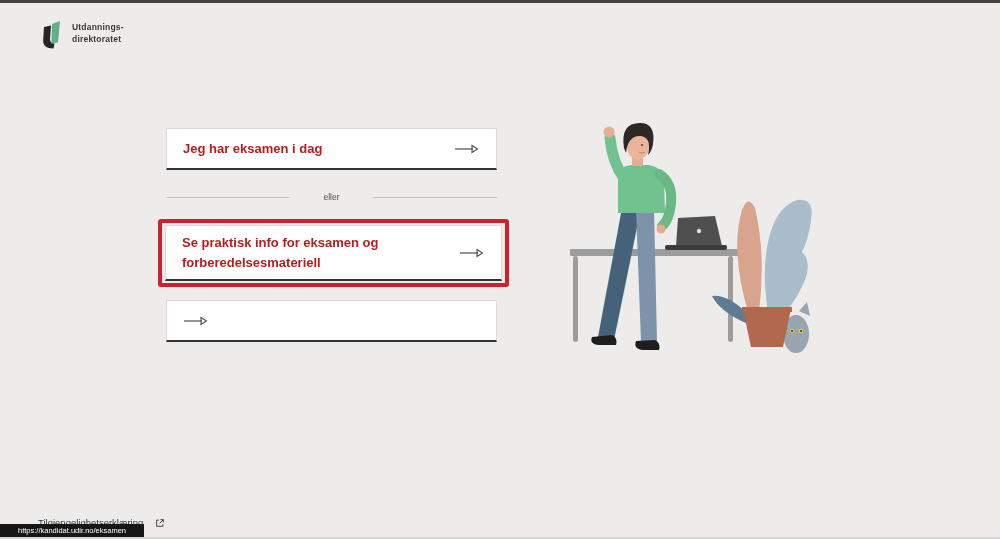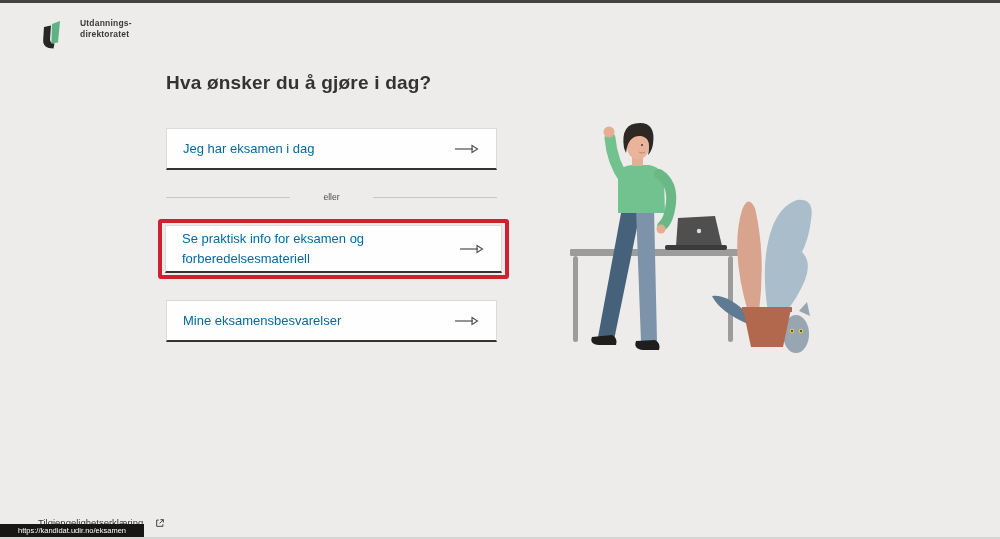--- a/index.html
+++ b/index.html
@@ -4,53 +4,53 @@
 <style>
   html,body{margin:0;padding:0;background:#888;}
   *{box-sizing:border-box;font-family:"Liberation Sans",sans-serif;}
   .stage{
     position:relative;width:1000px;height:539px;margin:0 auto;
     background:#edecea;overflow:hidden;border-bottom:2px solid #d8d6d4;
   }
   .top-bar{position:absolute;left:0;top:0;width:1000px;height:3px;background:#434343;}
 
   
-  .logo{position:absolute;left:38px;top:18px;display:flex;align-items:flex-start;gap:19px;}
+  .logo{position:absolute;left:38px;top:18px;display:flex;align-items:center;gap:11px;}
   .logo-text{font-size:8.5px;line-height:1.3;color:#3a3a3a;font-weight:600;letter-spacing:.2px;}
   .logo-text div{white-space:nowrap;}
 
   
   .heading{
     position:absolute;left:166px;top:72px;margin:0;
     font-size:19px;font-weight:700;color:#333;letter-spacing:.2px;
   }
 
   
   .choice-btn{
     display:flex;align-items:center;width:100%;height:100%;
     background:#fefefe;border:1px solid #dcdbd9;border-bottom:2px solid #333;
-    padding:0 16px;font-size:13px;font-weight:400;color:#0369a1;text-align:left;
+    padding:0 16px;font-size:13px;font-weight:700;color:#b91c1c;text-align:left;
     cursor:pointer;line-height:1.5;
   }
   .choice-btn .lbl{flex:1;padding-right:10px;}
   .btn-slot{position:absolute;left:166px;width:331px;height:42px;}
   .btn-slot.b1{top:128px;}
   .btn-slot.b3{top:300px;}
 
   
   .divider{
     position:absolute;left:166px;top:190px;width:331px;height:14px;
     display:flex;align-items:center;gap:24px;
   }
   .divider .line{flex:1;height:1px;background:#c8c6c4;}
   .divider .word{padding:0 9px;font-size:8.5px;color:#4a4a4a;}
 
   
   .annotation-box{
-    position:absolute;left:158px;top:219px;width:351px;height:60px;
+    position:absolute;left:158px;top:219px;width:351px;height:68px;
     border:4px solid #ce2030;border-radius:3px;padding:2px 3px;background:transparent;
   }
   .annotation-box .choice-btn{height:100%;}
 
   
   .illustration{position:absolute;left:562px;top:110px;}
 
   
   .footer-link{
     position:absolute;left:38px;top:517px;display:flex;align-items:center;gap:12px;
@@ -71,21 +71,20 @@
     <svg width="23" height="31" viewBox="0 0 23 31">
       <path d="M6 9 L13 7.5 L12 21 Q12 25.5 16.5 25.5 L15.5 30.5 Q4.5 30.5 5.2 21.5 Z" fill="#262626"></path>
       <polygon points="14,6 22,3 20,24.5 13.4,25.5" fill="#5fb284"></polygon>
     </svg>
     <div class="logo-text">
       <div>Utdannings-</div>
       <div>direktoratet</div>
     </div>
   </div>
 
-  <h1 class="heading">Hva ønsker du å gjøre i dag?</h1>
 
   <div class="btn-slot b1">
     <button class="choice-btn">
       <span class="lbl">Jeg har eksamen i dag</span>
       <svg width="26" height="12" viewBox="0 0 26 12">
         <line x1="1" y1="6" x2="19" y2="6" stroke="#4c4c4c" stroke-width="1.2"></line>
         <path d="M18 2.5 L23.5 6 L18 9.5 Z" fill="none" stroke="#4c4c4c" stroke-width="1.1"></path>
       </svg>
     </button>
   </div>
@@ -101,21 +100,20 @@
       <span class="lbl">Se praktisk info for eksamen og forberedelsesmateriell</span>
       <svg width="26" height="12" viewBox="0 0 26 12">
         <line x1="1" y1="6" x2="19" y2="6" stroke="#4c4c4c" stroke-width="1.2"></line>
         <path d="M18 2.5 L23.5 6 L18 9.5 Z" fill="none" stroke="#4c4c4c" stroke-width="1.1"></path>
       </svg>
     </button>
   </div>
 
   <div class="btn-slot b3">
     <button class="choice-btn">
-      <span class="lbl">Mine eksamensbesvarelser</span>
       <svg width="26" height="12" viewBox="0 0 26 12">
         <line x1="1" y1="6" x2="19" y2="6" stroke="#4c4c4c" stroke-width="1.2"></line>
         <path d="M18 2.5 L23.5 6 L18 9.5 Z" fill="none" stroke="#4c4c4c" stroke-width="1.1"></path>
       </svg>
     </button>
   </div>
 
   <div class="illustration">
     <svg width="285" height="245" viewBox="0 0 285 245">
 

